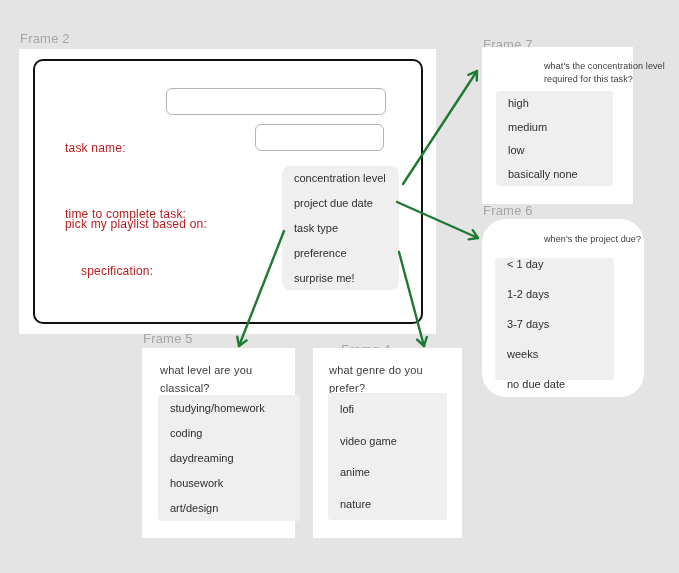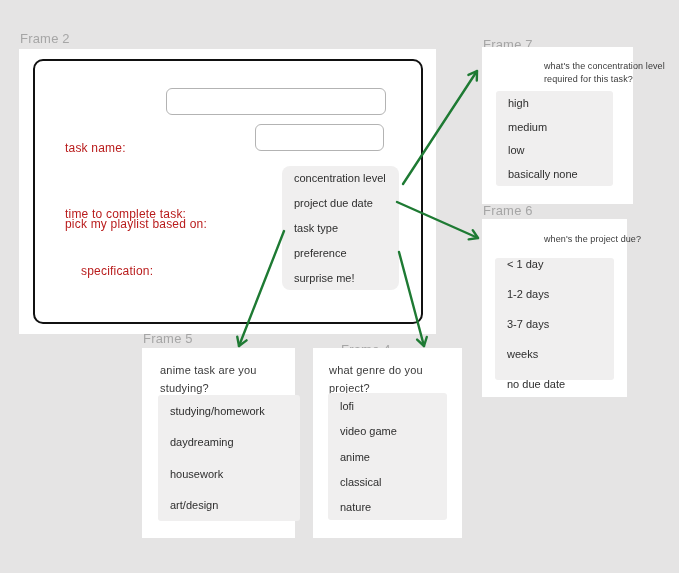--- a/index.html
+++ b/index.html
@@ -118,60 +118,60 @@
     <div class="listbox" style="left:14px;top:44px;width:117px;height:95px;border-radius:3px;">
       <div class="opt opt-md">high</div>
       <div class="opt opt-md">medium</div>
       <div class="opt opt-md">low</div>
       <div class="opt opt-md">basically none</div>
     </div>
   </div>
 
   <div class="frame-label" style="left:483px;top:203px;">Frame 6</div>
 
-  <div class="card" style="left:482px;top:219px;width:145px;height:178px;">
+  <div class="card" style="left:482px;top:219px;width:162px;height:178px;border-radius:24px;">
     <div class="q q-sm" style="left:14px;top:14px;">
       <div>when's the project due?</div>
     </div>
     <div class="listbox" style="left:13px;top:39px;width:119px;height:122px;border-radius:3px;gap:18px;">
       <div class="opt opt-md">&lt; 1 day</div>
       <div class="opt opt-md">1-2 days</div>
       <div class="opt opt-md">3-7 days</div>
       <div class="opt opt-md">weeks</div>
       <div class="opt opt-md">no due date</div>
     </div>
   </div>
 
   <div class="frame-label" style="left:143px;top:331px;">Frame 5</div>
 
   <div class="card" style="left:142px;top:348px;width:153px;height:190px;">
     <div class="q q-md" style="left:18px;top:14px;">
-      <div>anime task are you</div>
-      <div>studying?</div>
+      <div>what level are you</div>
+      <div>classical?</div>
     </div>
     <div class="listbox" style="left:16px;top:47px;width:142px;height:126px;border-radius:3px;">
       <div class="opt opt-md">studying/homework</div>
+      <div class="opt opt-md">coding</div>
       <div class="opt opt-md">daydreaming</div>
       <div class="opt opt-md">housework</div>
       <div class="opt opt-md">art/design</div>
     </div>
   </div>
 
   <div class="frame-label" style="left:313px;top:342px;margin-left:28px;">Frame 4</div>
 
   <div class="card" style="left:313px;top:348px;width:149px;height:190px;">
     <div class="q q-md" style="left:16px;top:14px;">
       <div>what genre do you</div>
-      <div>project?</div>
+      <div>prefer?</div>
     </div>
     <div class="listbox" style="left:15px;top:45px;width:119px;height:127px;border-radius:3px;justify-content:space-between;">
       <div class="opt opt-md">lofi</div>
       <div class="opt opt-md">video game</div>
       <div class="opt opt-md">anime</div>
-      <div class="opt opt-md">classical</div>
       <div class="opt opt-md">nature</div>
     </div>
   </div>
 
   <svg class="arrows" width="679" height="573" viewBox="0 0 679 573">
     <defs>
       <marker id="ah" markerUnits="userSpaceOnUse" markerWidth="14" markerHeight="14" refX="10" refY="7" orient="auto">
         <path d="M2,2 L10,7 L2,12" fill="none" stroke-width="2.4" stroke-linecap="round" stroke-linejoin="round" stroke="#1e7a33"></path>
       </marker>
     </defs>

